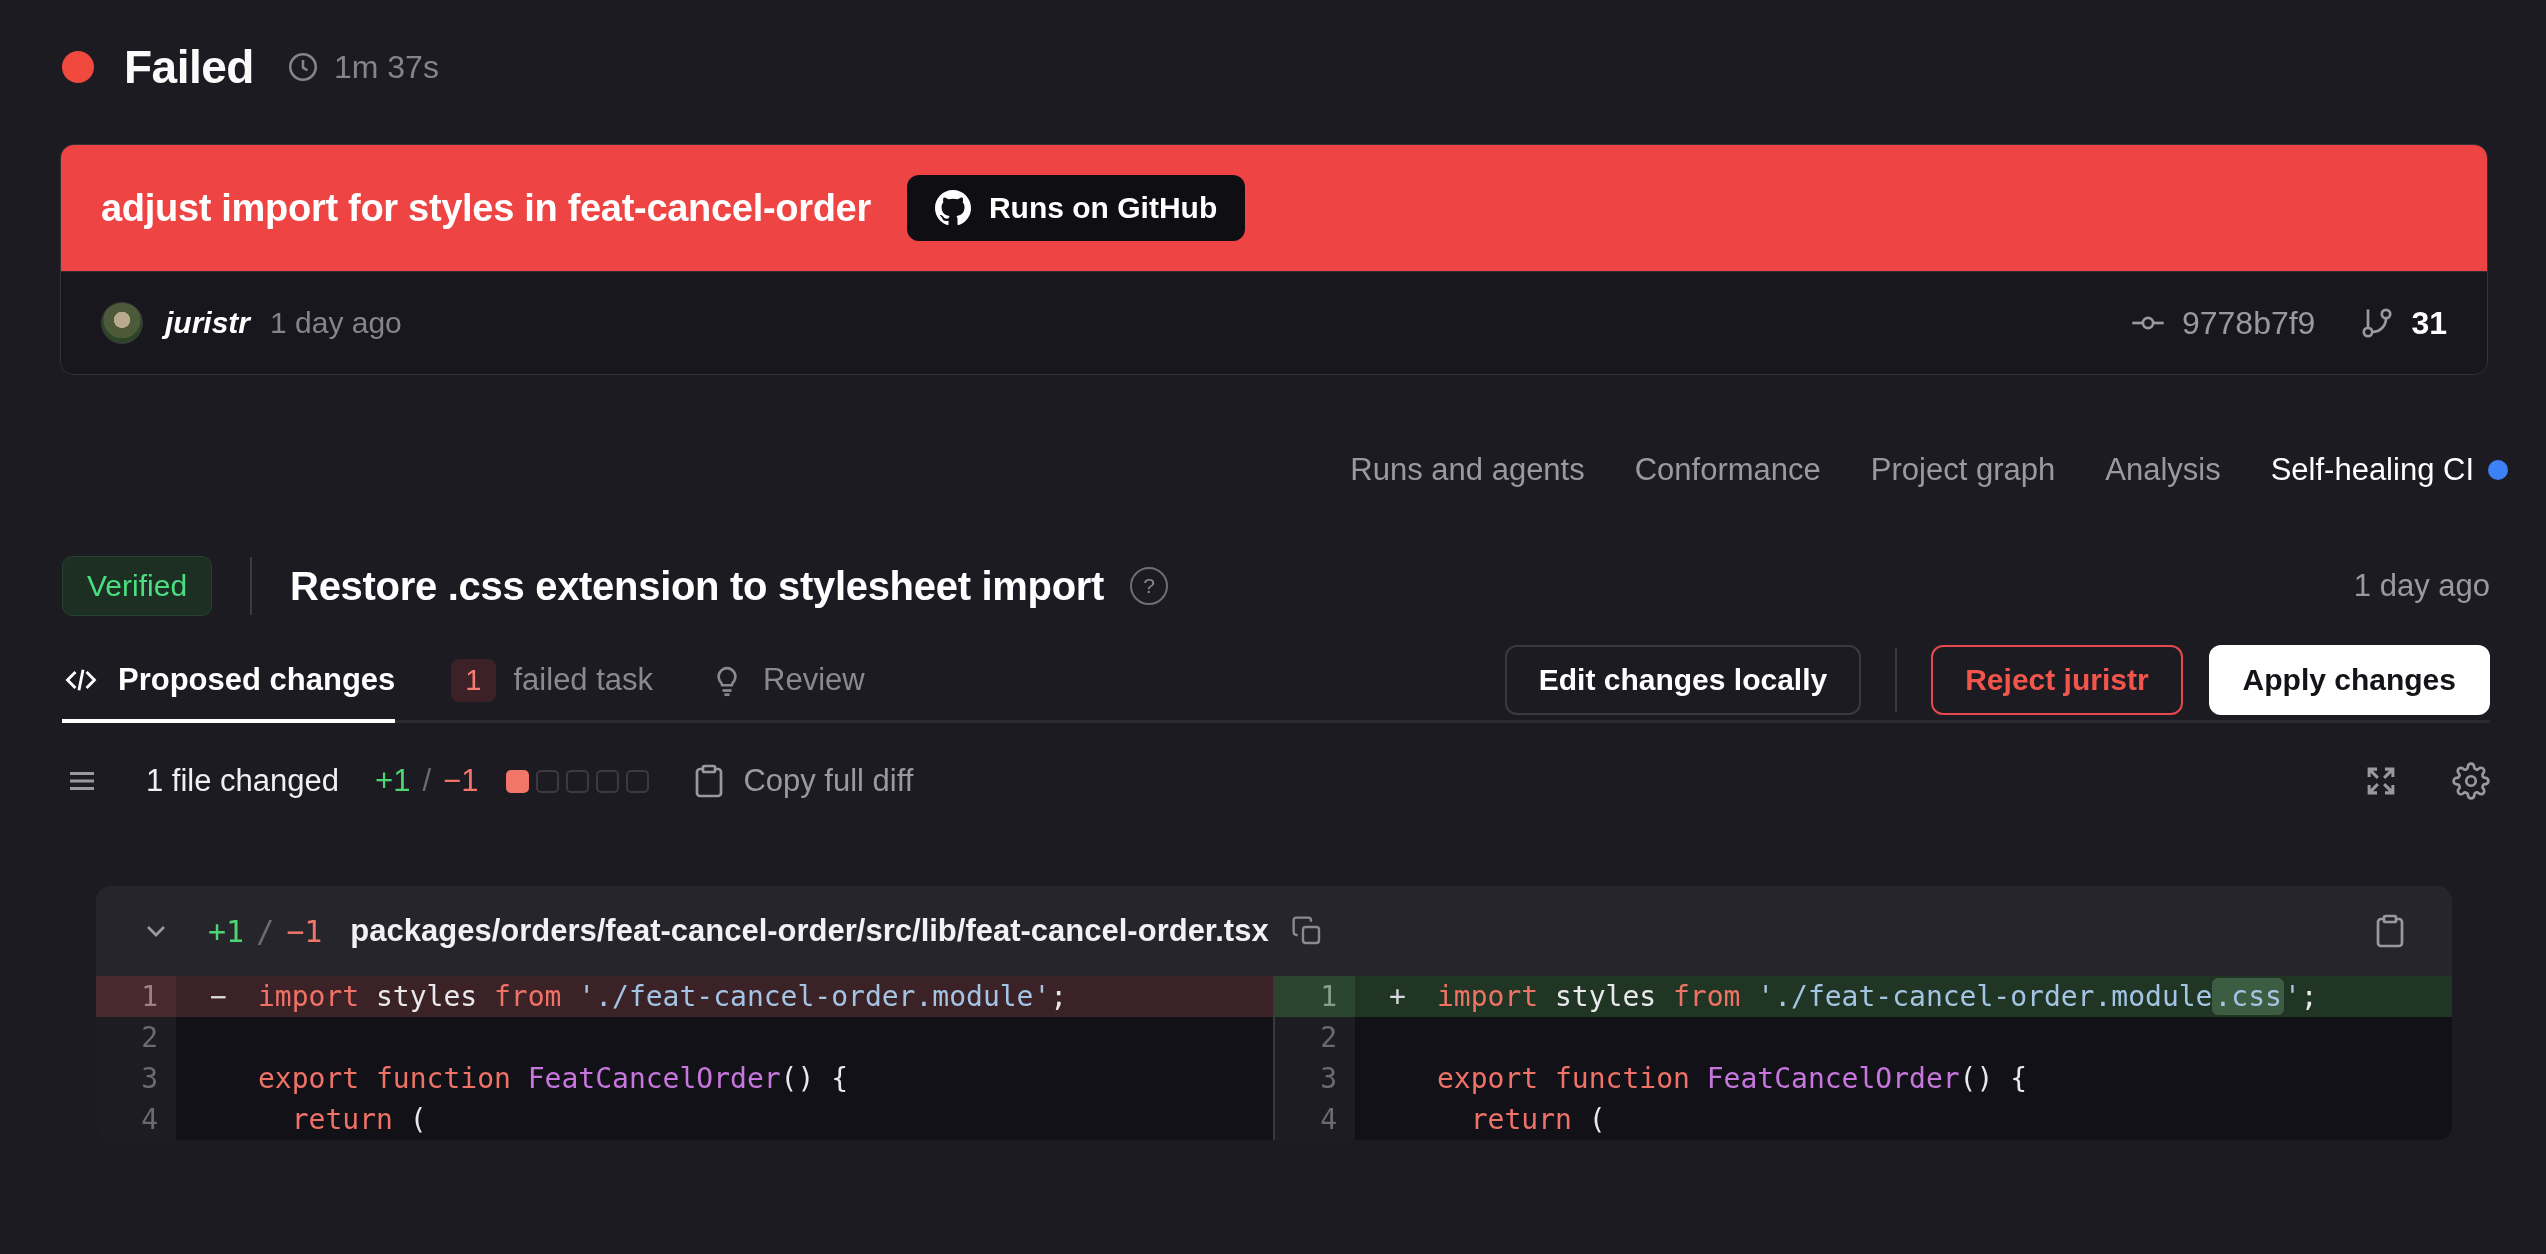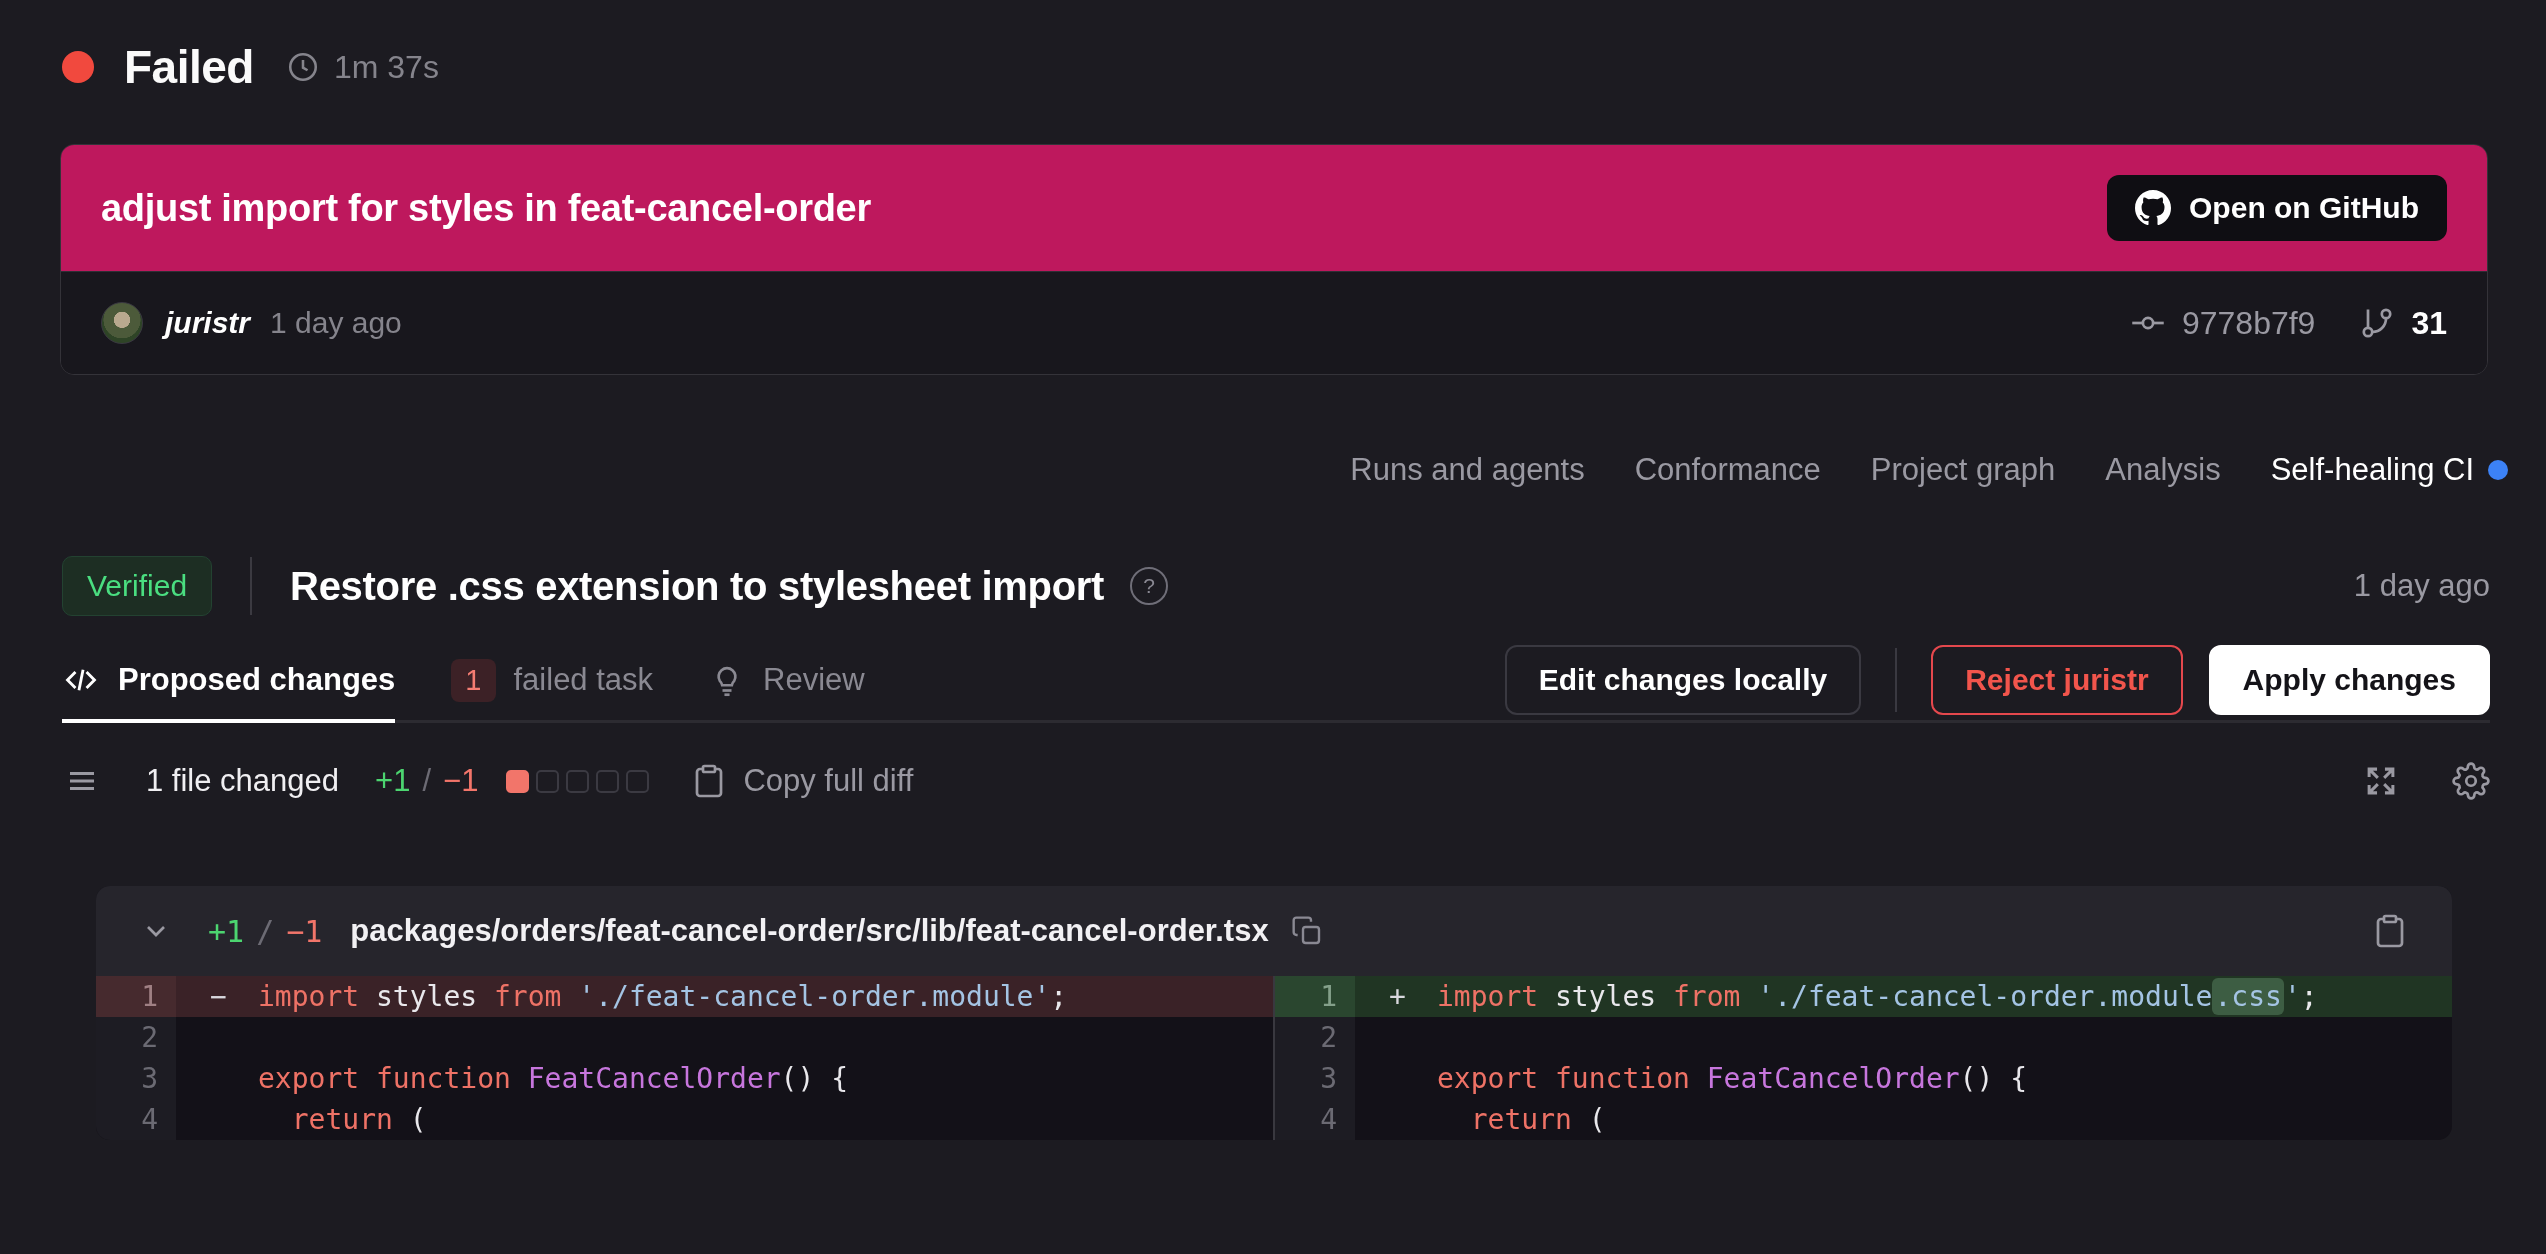--- a/index.html
+++ b/index.html
@@ -11,22 +11,22 @@
   
   .status-row{position:absolute;top:40px;left:62px;display:flex;align-items:center;}
   .status-dot{width:32px;height:32px;border-radius:50%;background:#f1493e;}
   .status-label{font-size:46px;font-weight:600;color:#fafafa;margin-left:30px;letter-spacing:-0.5px;}
   .status-clock{margin-left:32px;color:#85848c;}
   .status-duration{font-size:32px;color:#85848c;margin-left:14px;}
 
   
   .card{position:absolute;top:144px;left:60px;right:58px;border:1px solid #343339;
         border-radius:14px;overflow:hidden;}
-  .card-top{background:#be185d;display:flex;align-items:center;justify-content:space-between;
-            padding:30px 40px;}
+  .card-top{background:#ef4444;display:flex;align-items:center;justify-content:flex-start;
+            padding:30px 40px;gap:36px;}
   .card-title{font-size:38px;font-weight:700;color:#fff;letter-spacing:-0.3px;}
   .gh-btn{display:flex;align-items:center;gap:18px;background:#0f0e13;border-radius:12px;
           padding:15px 28px;cursor:pointer;}
   .gh-btn span{font-size:30px;font-weight:600;color:#fff;}
   .card-bottom{background:#18171d;border-top:1px solid #2f2e35;display:flex;align-items:center;
                padding:30px 40px;}
   .avatar{width:40px;height:40px;border-radius:50%;
           background:radial-gradient(circle at 50% 42%, #b9a98f 0 26%, #4c5a3a 27% 60%, #2e4426 61% 100%);
           border:1px solid #3a3941;}
   .author{font-size:30px;font-weight:600;color:#fff;margin-left:22px;font-style:italic;}
@@ -127,21 +127,21 @@
     <div class="status-duration">1m 37s</div>
   </div>
 
   <div class="card">
     <div class="card-top">
       <div class="card-title">adjust import for styles in feat-cancel-order</div>
       <div class="gh-btn">
         <svg class="icon" width="36" height="36" viewBox="0 0 16 16" fill="#fff">
           <path d="M8 0C3.58 0 0 3.58 0 8c0 3.54 2.29 6.53 5.47 7.59.4.07.55-.17.55-.38 0-.19-.01-.82-.01-1.49-2.01.37-2.53-.49-2.69-.94-.09-.23-.48-.94-.82-1.13-.28-.15-.68-.52-.01-.53.63-.01 1.08.58 1.23.82.72 1.21 1.87.87 2.33.66.07-.52.28-.87.51-1.07-1.78-.2-3.64-.89-3.64-3.95 0-.87.31-1.59.82-2.15-.08-.2-.36-1.02.08-2.12 0 0 .67-.21 2.2.82.64-.18 1.32-.27 2-.27s1.36.09 2 .27c1.53-1.04 2.2-.82 2.2-.82.44 1.1.16 1.92.08 2.12.51.56.82 1.27.82 2.15 0 3.07-1.87 3.75-3.65 3.95.29.25.54.73.54 1.48 0 1.07-.01 1.93-.01 2.2 0 .21.15.46.55.38A8.01 8.01 0 0 0 16 8c0-4.42-3.58-8-8-8z"></path>
         </svg>
-        <span>Open on GitHub</span>
+        <span>Runs on GitHub</span>
       </div>
     </div>
     <div class="card-bottom">
       <div class="avatar"></div>
       <div class="author">juristr</div>
       <div class="authored-time">1 day ago</div>
       <div class="card-meta">
         <div class="meta-group">
           <svg class="icon" width="36" height="36" viewBox="0 0 24 24" fill="none" stroke="#9a99a2" stroke-width="1.8">
             <line x1="1.5" y1="12" x2="8" y2="12"></line>

